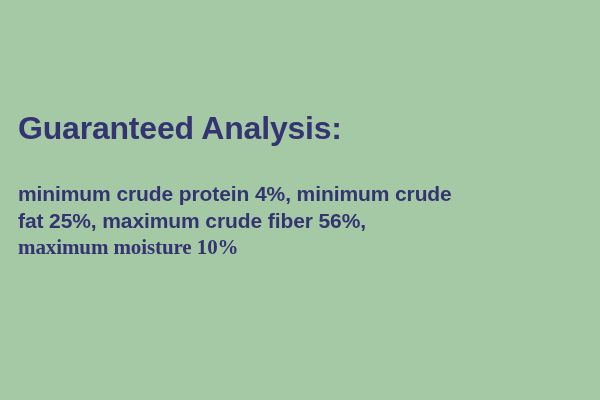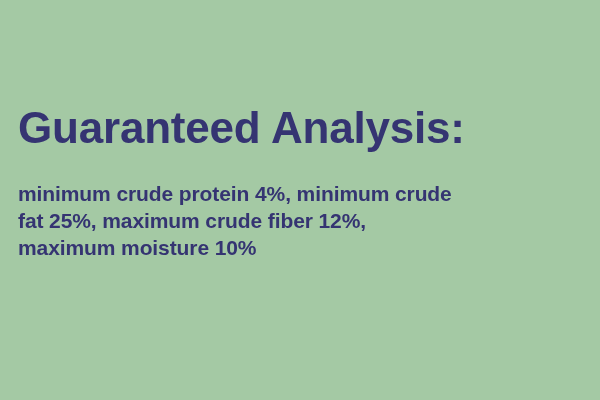--- a/index.html
+++ b/index.html
@@ -19,21 +19,21 @@
     background: #a4c9a4;
     box-sizing: border-box;
   }
   #content-block {
     position: absolute;
     left: 18px;
     top: 108px;
     width: 578px;
   }
   #heading {
-    font-size: 44px;
+    font-size: 32px;
     font-weight: bold;
     letter-spacing: -0.2px;
     line-height: 40px;
     color: #353472;
     margin: 0 0 0 0;
     white-space: nowrap;
   }
   #analysis-lines {
     margin-top: 29px;
   }
@@ -49,18 +49,18 @@
 </head>
 <body>
 
 <div id="canvas" style="background: rgb(164, 201, 164);">
   <div id="content-block">
 
     <div id="heading" style="color: rgb(53, 52, 114);">Guaranteed Analysis:</div>
 
     <div id="analysis-lines">
       <div class="analysis-line" style="color: rgb(53, 52, 114); margin-top: 32px;">minimum crude protein 4%, minimum crude</div>
-      <div class="analysis-line" style="color: rgb(53, 52, 114);">fat 25%, maximum crude fiber 12%,</div>
-      <div class="analysis-line" style="color: rgb(53, 52, 114);">maximum moisture 10%</div>
+      <div class="analysis-line" style="color: rgb(53, 52, 114);">fat 25%, maximum crude fiber 56%,</div>
+      <div class="analysis-line" style="color: rgb(53, 52, 114); font-family: Liberation Serif, serif;">maximum moisture 10%</div>
     </div>
 
   </div>
 </div>
 
 </body></html>

